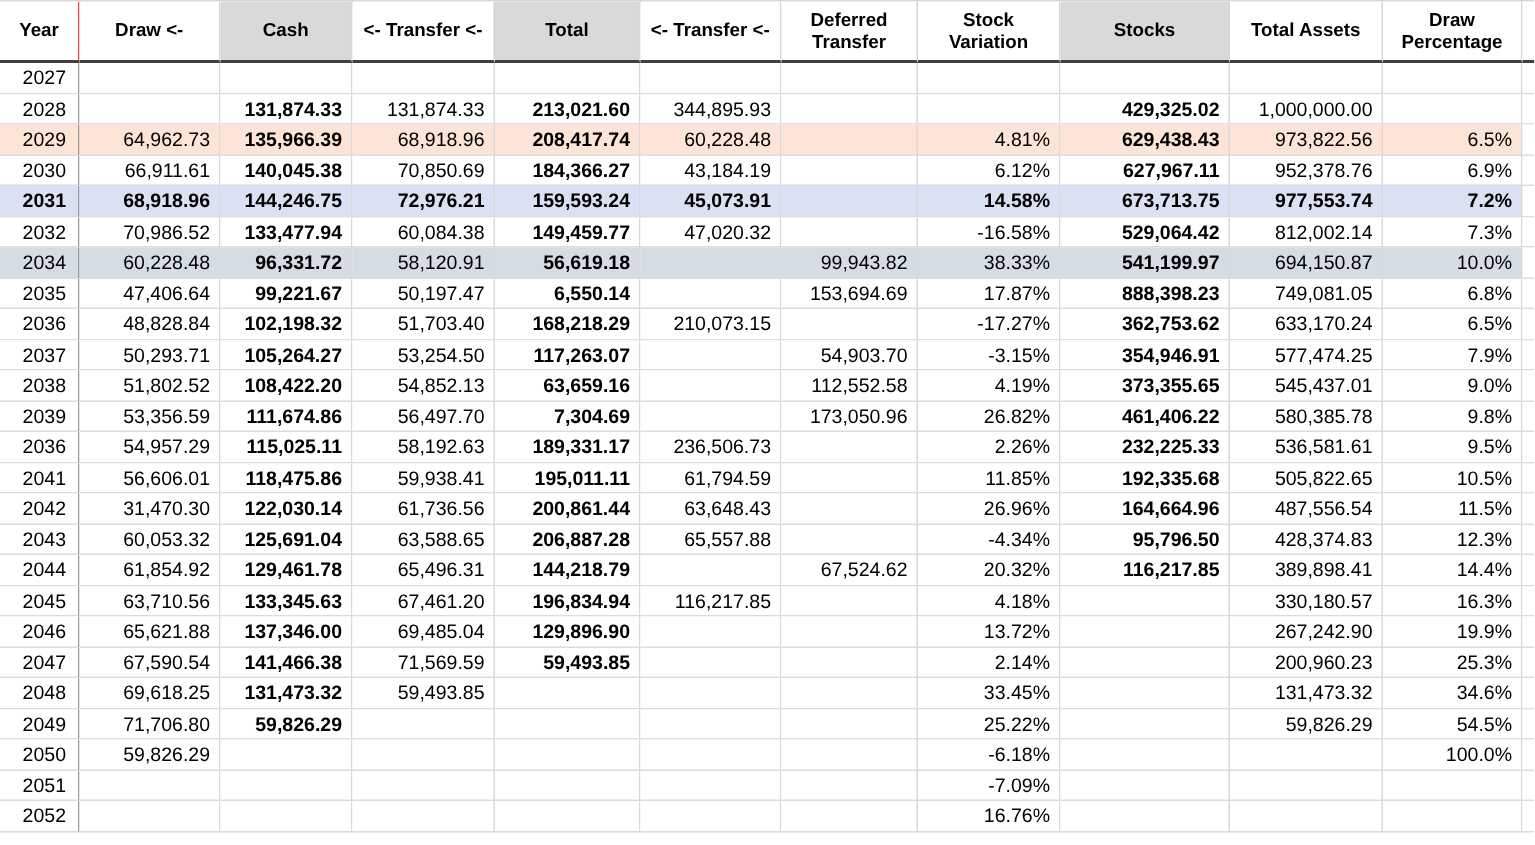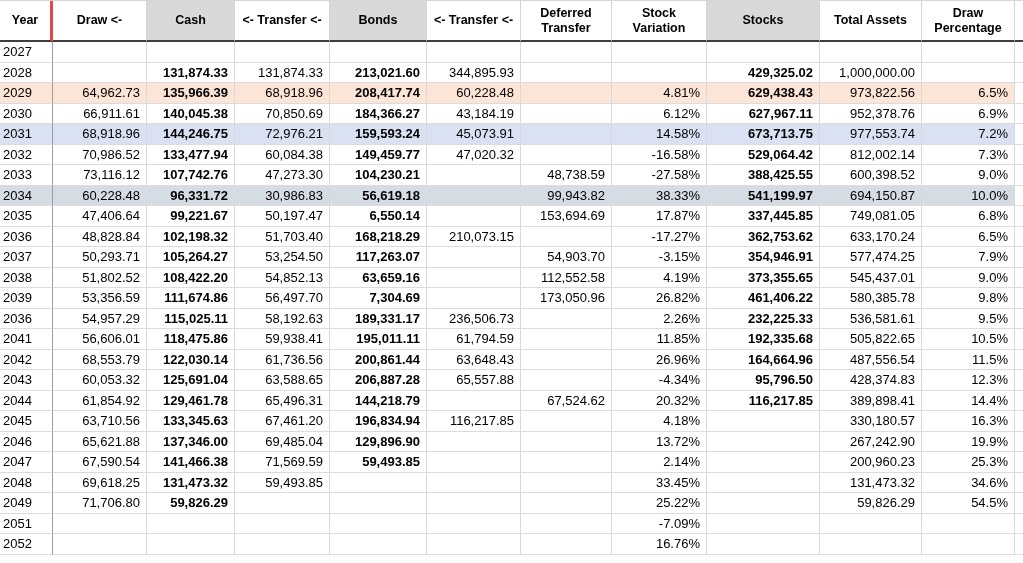--- a/index.html
+++ b/index.html
@@ -15,26 +15,26 @@
     font-weight:700;font-size:12.5px;line-height:1.2;white-space:pre;
     padding:0 1px;background:#fff;
     border-right:1px solid #d6d6d6;border-bottom:2px solid var(--rule-dark);
   }
   th.shaded{background:var(--header-fill);}
   td{
     height:20.5px;line-height:19px;font-size:13px;white-space:nowrap;
     text-align:right;padding:0 6px 0 0;background:#fff;
     border-right:1px solid #d9d9d9;border-bottom:1px solid #dcdcdc;
   }
-  td.col-year{border-right:1px solid #9c9c9c;padding-right:20px;}
-  th.col-year{border-right:3px solid #ef4444;margin-left:44px;}
+  td.col-year{border-right:1px solid #9c9c9c;padding-right:8px;}
+  th.col-year{border-right:1px solid #ef4444;margin-left:44px;}
   td.col-cash,td.col-bonds,td.col-stocks{font-weight:700;}
   td.col-extra,th.col-extra{border-right:none;padding:0;}
   tr.fill-peach td:not(.col-extra){background:var(--row-peach);}
-  tr.fill-blue  td:not(.col-extra){background:var(--row-blue);}
+  tr.fill-blue  td:not(.col-extra){background:var(--row-blue);font-weight:bold;}
   tr.fill-gray  td:not(.col-extra){background:var(--row-gray);}
 </style>
 </head>
 <body>
 
 <div id="sheet">
   <table>
     <colgroup>
       <col style="width:53px">
         <col style="width:94px">
@@ -48,21 +48,21 @@
       <col style="width:102px">
         <col style="width:93px">
         <col style="width:8px">
     </colgroup>
     <thead>
       <tr>
           <th class="col-year">Year</th>
           <th class="col-draw">Draw &lt;-</th>
           <th class="col-cash shaded">Cash</th>
           <th class="col-transfer1">&lt;- Transfer &lt;-</th>
-          <th class="col-bonds shaded">Bonds</th>
+          <th class="col-bonds shaded">Total</th>
           <th class="col-transfer2">&lt;- Transfer &lt;-</th>
           <th class="col-deferred">Deferred
 Transfer</th>
           <th class="col-stock_var">Stock
 Variation</th>
           <th class="col-stocks shaded">Stocks</th>
           <th class="col-total">Total Assets</th>
           <th class="col-draw_pct">Draw
 Percentage</th>
           <th class="col-extra"></th>
@@ -146,58 +146,44 @@
           <td class="col-transfer1">60,084.38</td>
           <td class="col-bonds">149,459.77</td>
           <td class="col-transfer2">47,020.32</td>
           <td class="col-deferred"></td>
           <td class="col-stock_var">-16.58%</td>
           <td class="col-stocks">529,064.42</td>
           <td class="col-total">812,002.14</td>
           <td class="col-draw_pct">7.3%</td>
           <td class="col-extra"></td>
         </tr>
-        <tr>
-          <td class="col-year">2033</td>
-          <td class="col-draw">73,116.12</td>
-          <td class="col-cash">107,742.76</td>
-          <td class="col-transfer1">47,273.30</td>
-          <td class="col-bonds">104,230.21</td>
-          <td class="col-transfer2"></td>
-          <td class="col-deferred">48,738.59</td>
-          <td class="col-stock_var">-27.58%</td>
-          <td class="col-stocks">388,425.55</td>
-          <td class="col-total">600,398.52</td>
-          <td class="col-draw_pct">9.0%</td>
-          <td class="col-extra"></td>
-        </tr>
         <tr class="fill-gray">
           <td class="col-year">2034</td>
           <td class="col-draw">60,228.48</td>
           <td class="col-cash">96,331.72</td>
-          <td class="col-transfer1">30,986.83</td>
+          <td class="col-transfer1">58,120.91</td>
           <td class="col-bonds">56,619.18</td>
           <td class="col-transfer2"></td>
           <td class="col-deferred">99,943.82</td>
           <td class="col-stock_var">38.33%</td>
           <td class="col-stocks">541,199.97</td>
           <td class="col-total">694,150.87</td>
           <td class="col-draw_pct">10.0%</td>
           <td class="col-extra"></td>
         </tr>
         <tr>
           <td class="col-year">2035</td>
           <td class="col-draw">47,406.64</td>
           <td class="col-cash">99,221.67</td>
           <td class="col-transfer1">50,197.47</td>
           <td class="col-bonds">6,550.14</td>
           <td class="col-transfer2"></td>
           <td class="col-deferred">153,694.69</td>
           <td class="col-stock_var">17.87%</td>
-          <td class="col-stocks">337,445.85</td>
+          <td class="col-stocks">888,398.23</td>
           <td class="col-total">749,081.05</td>
           <td class="col-draw_pct">6.8%</td>
           <td class="col-extra"></td>
         </tr>
         <tr>
           <td class="col-year">2036</td>
           <td class="col-draw">48,828.84</td>
           <td class="col-cash">102,198.32</td>
           <td class="col-transfer1">51,703.40</td>
           <td class="col-bonds">168,218.29</td>
@@ -274,21 +260,21 @@
           <td class="col-transfer2">61,794.59</td>
           <td class="col-deferred"></td>
           <td class="col-stock_var">11.85%</td>
           <td class="col-stocks">192,335.68</td>
           <td class="col-total">505,822.65</td>
           <td class="col-draw_pct">10.5%</td>
           <td class="col-extra"></td>
         </tr>
         <tr>
           <td class="col-year">2042</td>
-          <td class="col-draw">68,553.79</td>
+          <td class="col-draw">31,470.30</td>
           <td class="col-cash">122,030.14</td>
           <td class="col-transfer1">61,736.56</td>
           <td class="col-bonds">200,861.44</td>
           <td class="col-transfer2">63,648.43</td>
           <td class="col-deferred"></td>
           <td class="col-stock_var">26.96%</td>
           <td class="col-stocks">164,664.96</td>
           <td class="col-total">487,556.54</td>
           <td class="col-draw_pct">11.5%</td>
           <td class="col-extra"></td>
@@ -385,20 +371,34 @@
           <td class="col-bonds"></td>
           <td class="col-transfer2"></td>
           <td class="col-deferred"></td>
           <td class="col-stock_var">25.22%</td>
           <td class="col-stocks"></td>
           <td class="col-total">59,826.29</td>
           <td class="col-draw_pct">54.5%</td>
           <td class="col-extra"></td>
         </tr>
         <tr>
+          <td class="col-year">2050</td>
+          <td class="col-draw">59,826.29</td>
+          <td class="col-cash"></td>
+          <td class="col-transfer1"></td>
+          <td class="col-bonds"></td>
+          <td class="col-transfer2"></td>
+          <td class="col-deferred"></td>
+          <td class="col-stock_var">-6.18%</td>
+          <td class="col-stocks"></td>
+          <td class="col-total"></td>
+          <td class="col-draw_pct">100.0%</td>
+          <td class="col-extra"></td>
+        </tr>
+        <tr>
           <td class="col-year">2051</td>
           <td class="col-draw"></td>
           <td class="col-cash"></td>
           <td class="col-transfer1"></td>
           <td class="col-bonds"></td>
           <td class="col-transfer2"></td>
           <td class="col-deferred"></td>
           <td class="col-stock_var">-7.09%</td>
           <td class="col-stocks"></td>
           <td class="col-total"></td>

